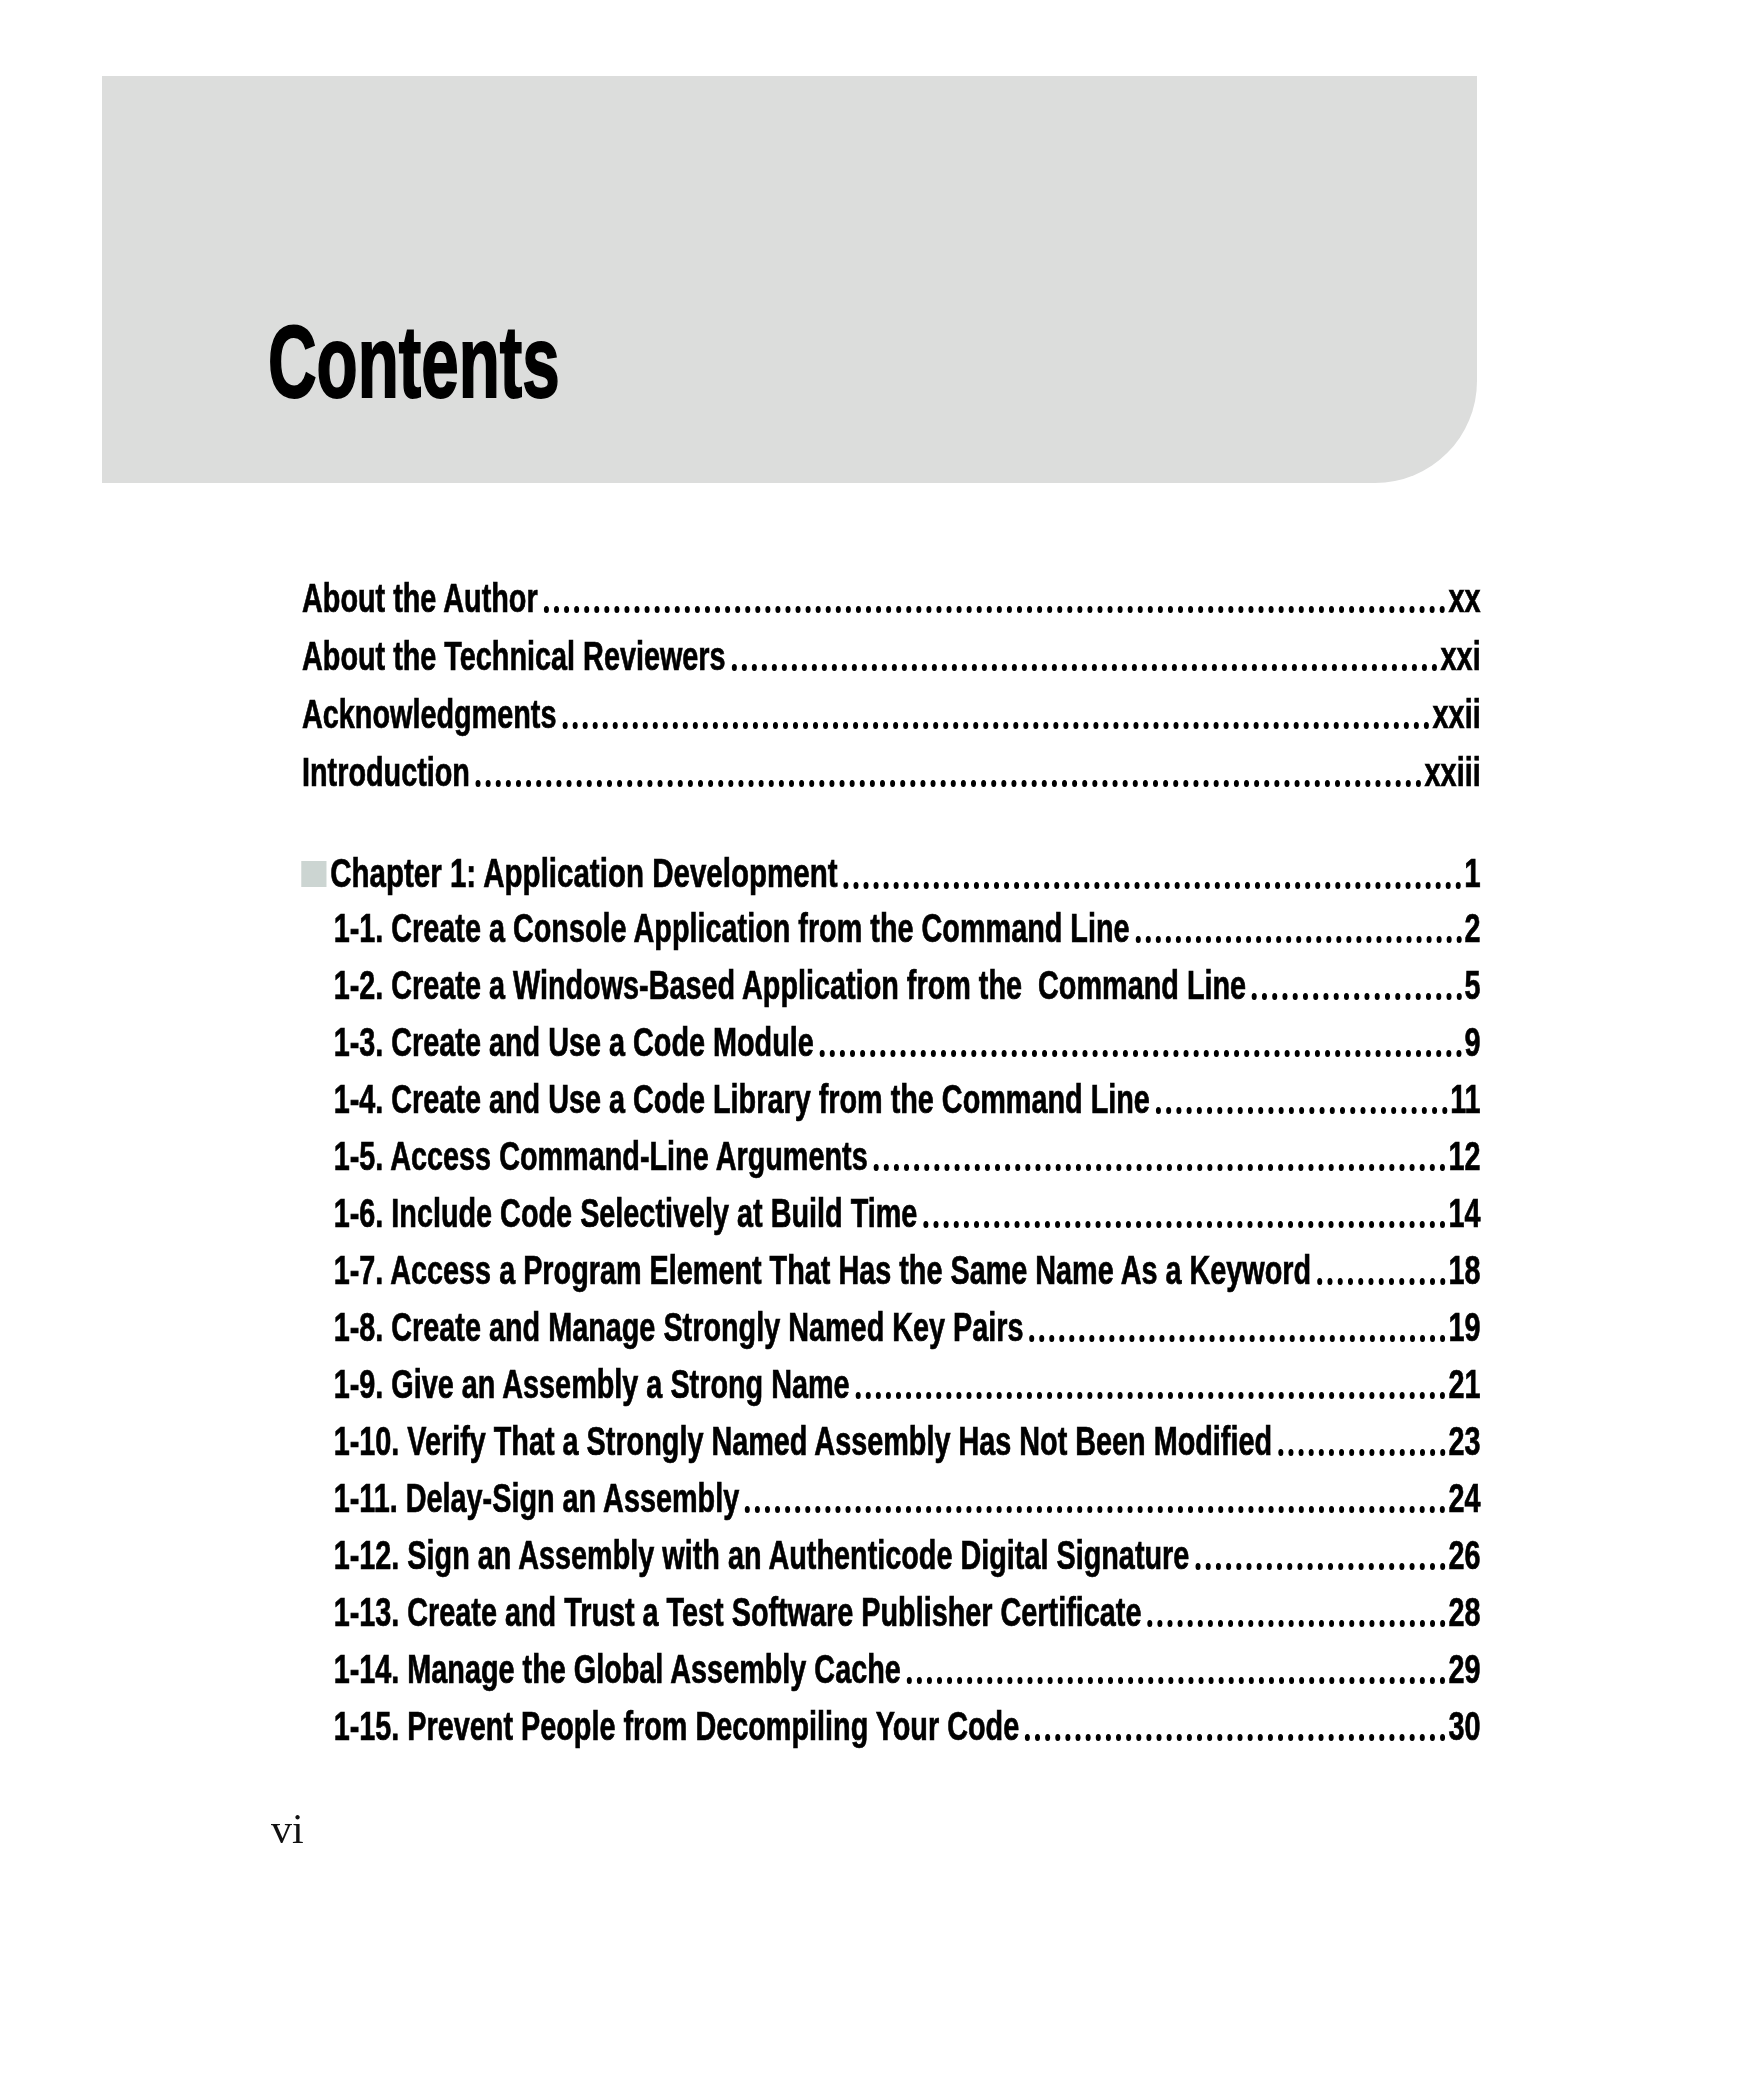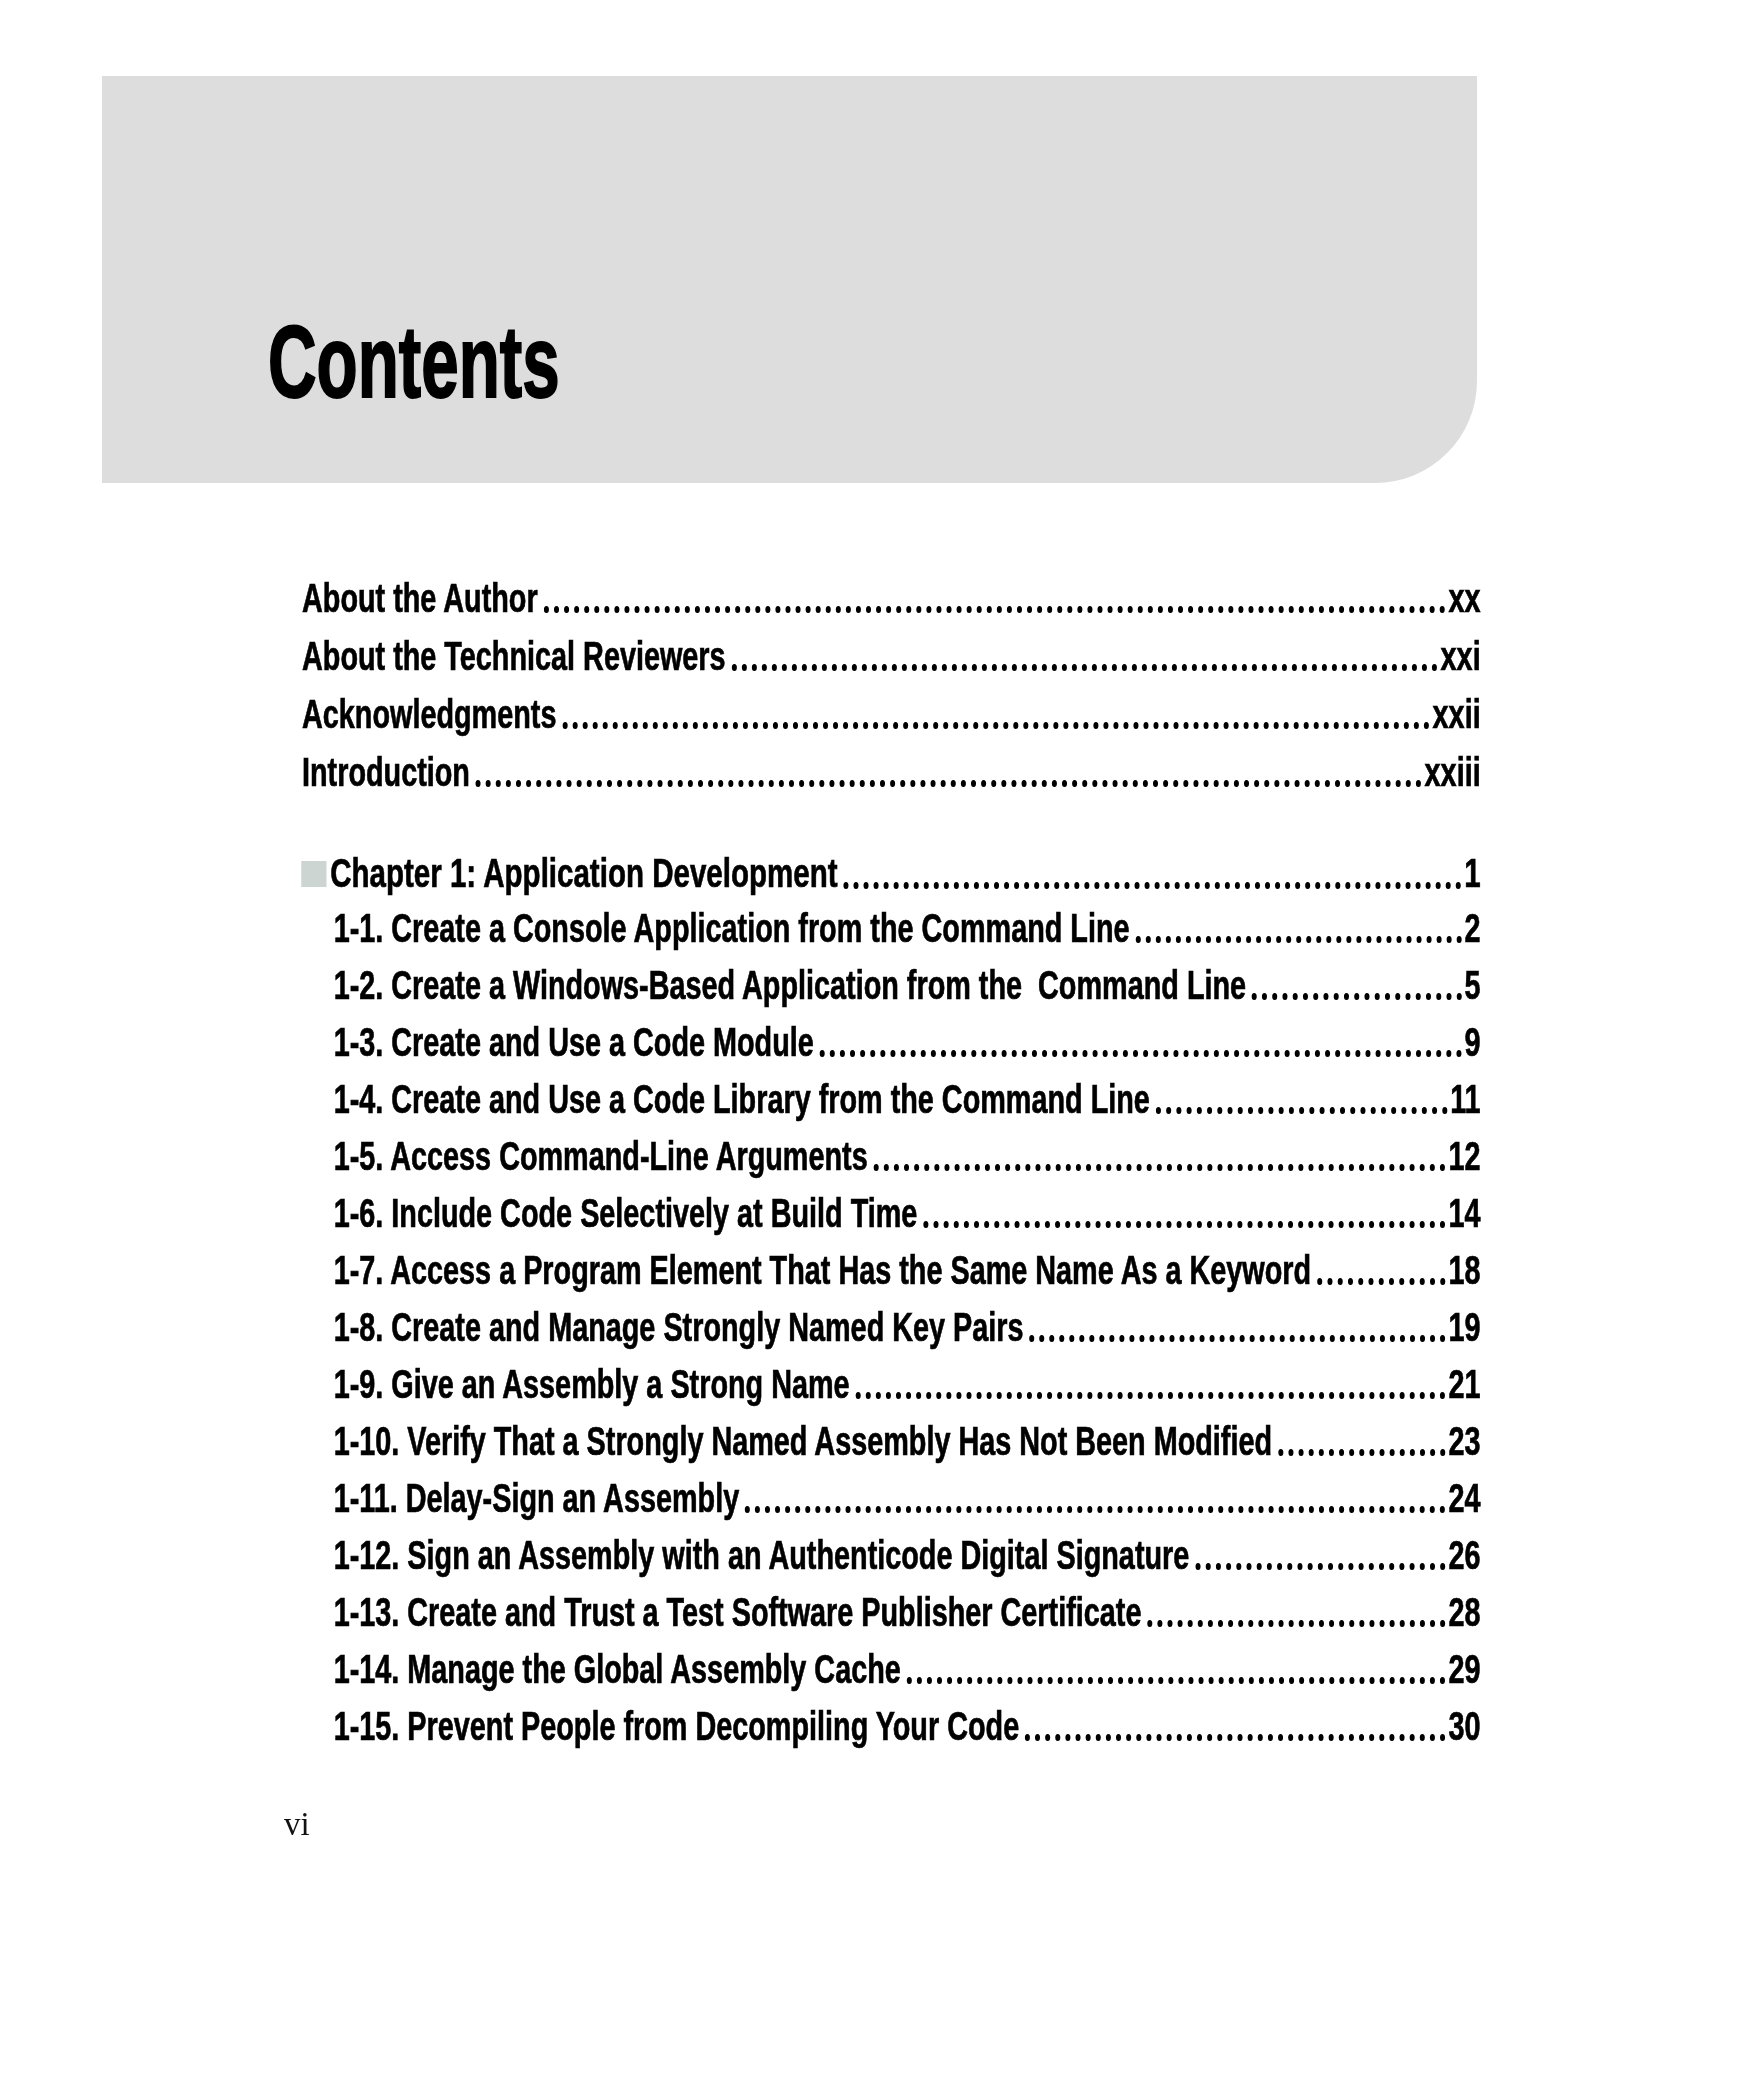--- a/index.html
+++ b/index.html
@@ -90,24 +90,24 @@
     -webkit-text-stroke: 0;
   }
 
   .entries { margin-top: 13.6px; padding-left: 44px; }
   .entry-row { margin-bottom: 17px; }
   .entry-row:last-child { margin-bottom: 0; }
 
   
   .folio {
     position: absolute;
-    left: 284px;
+    left: 271px;
     top: 1808px;
     font-family: "Liberation Serif", serif;
-    font-size: 33px;
+    font-size: 42px;
     line-height: 1;
     color: #111;
   }
 </style>
 </head>
 <body>
 
 <div class="header-box"></div>
 <div class="page-title">Contents</div>
 

